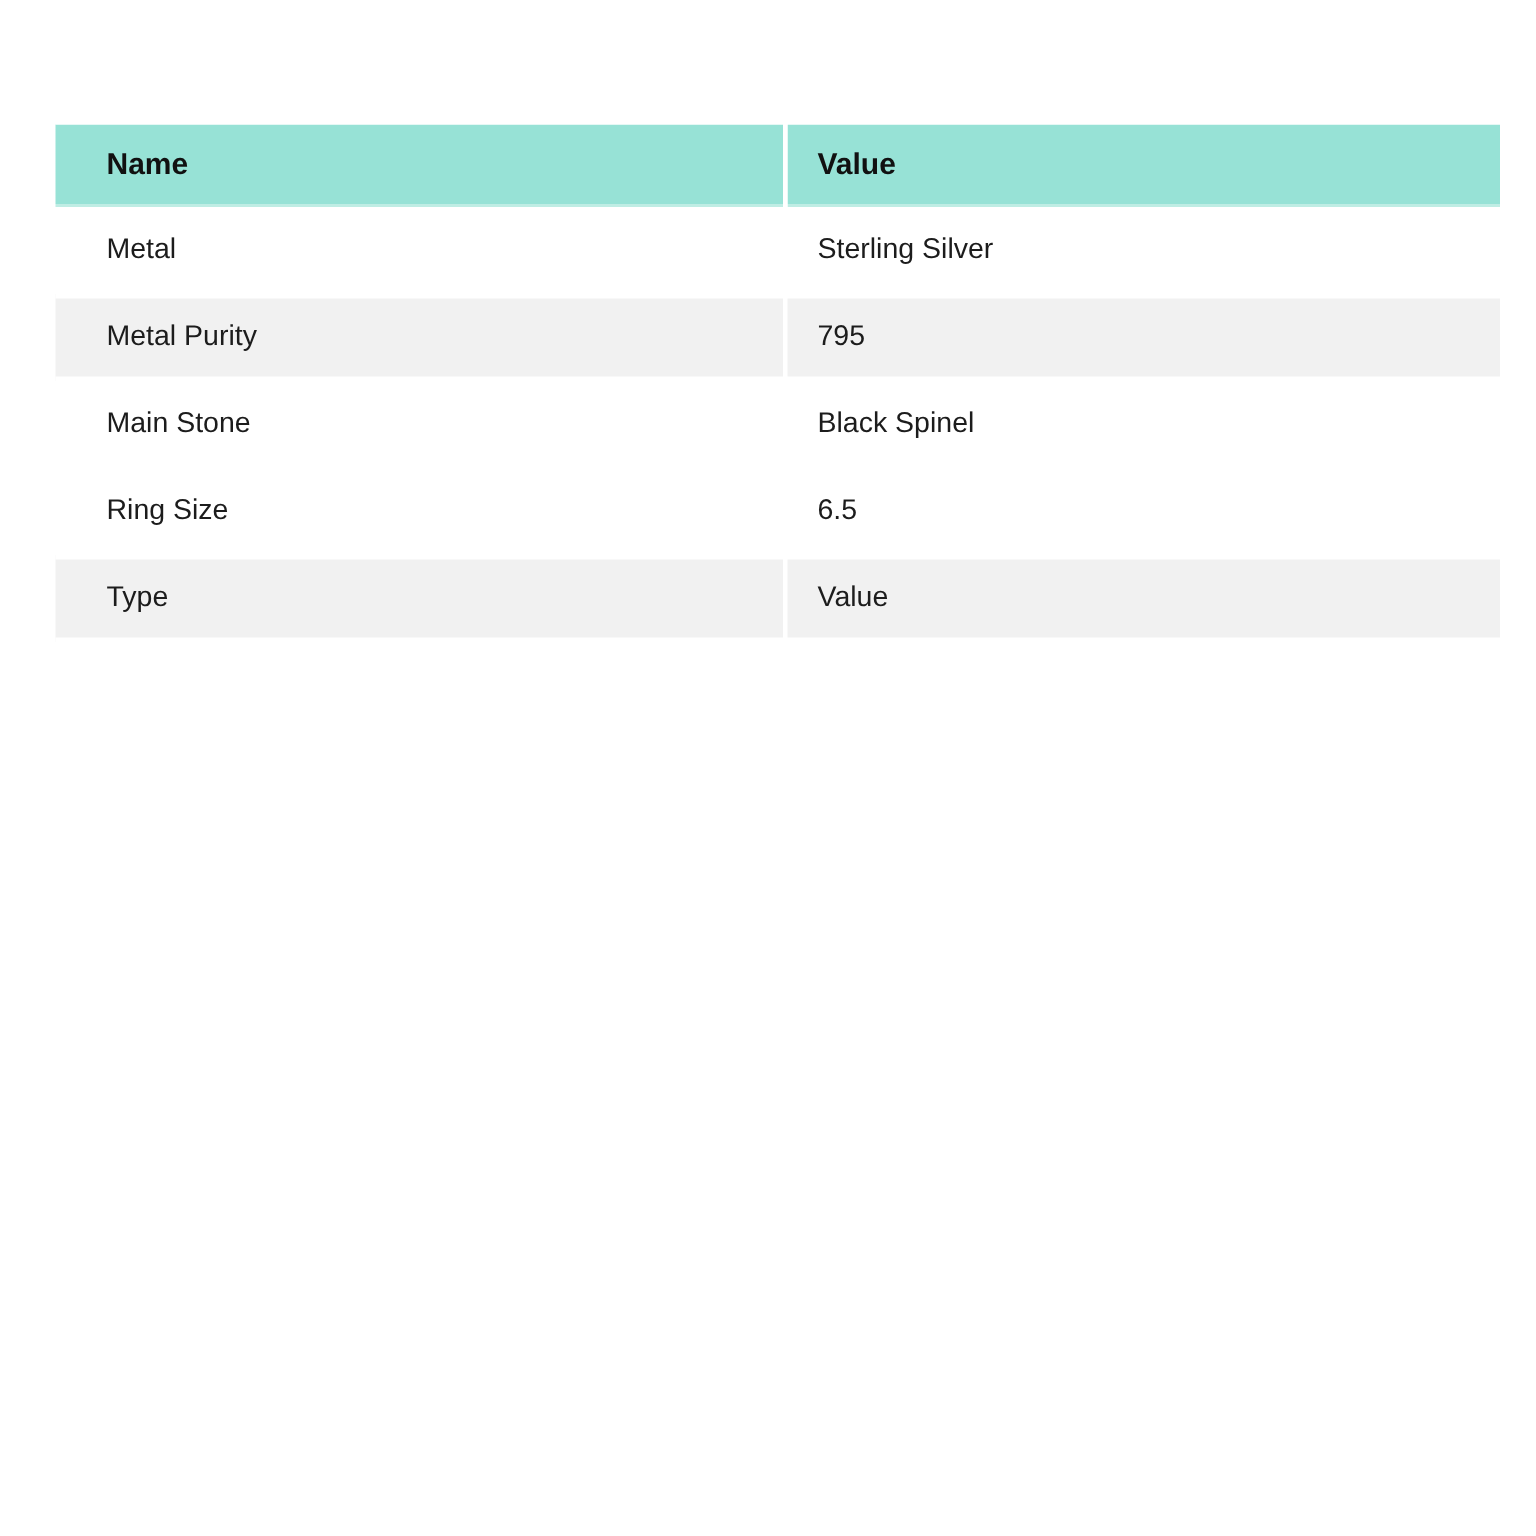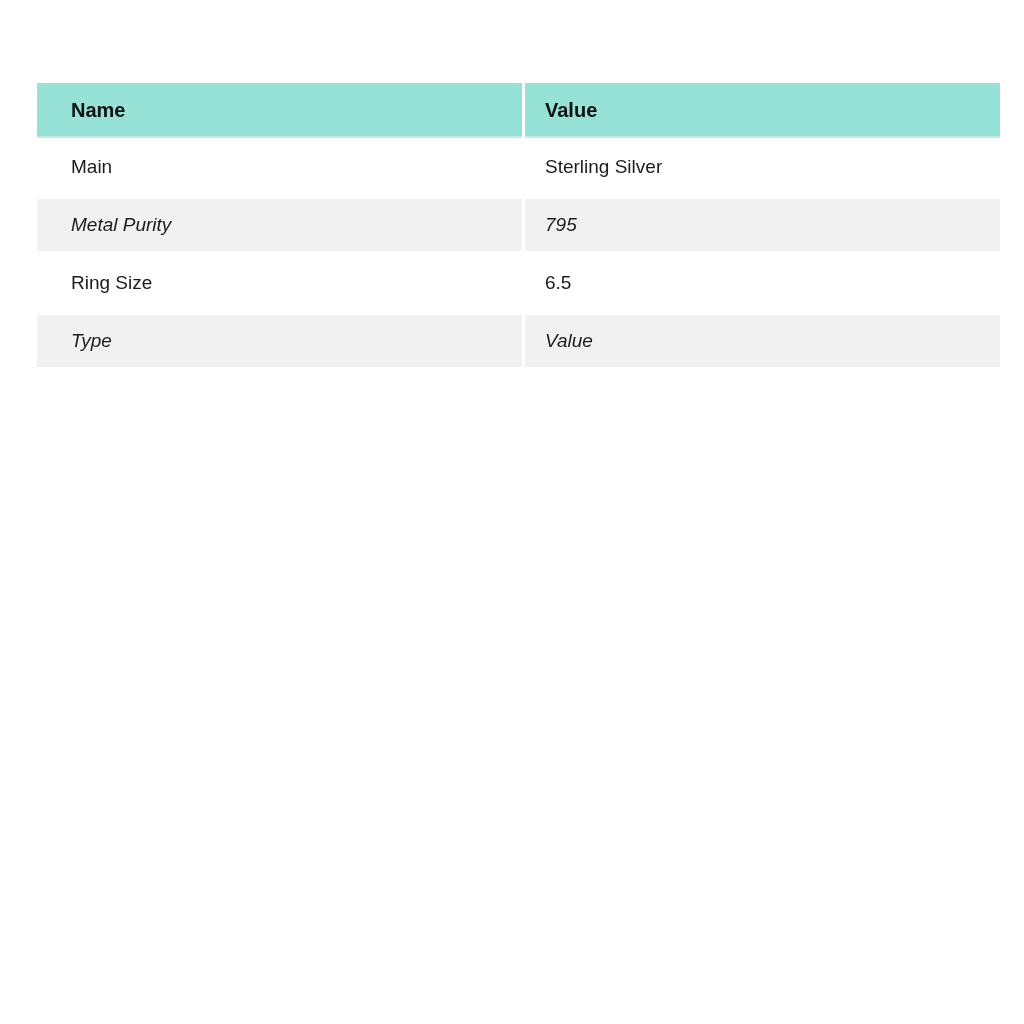--- a/index.html
+++ b/index.html
@@ -54,46 +54,50 @@
       #bfede4 56px,
       #eaf9f5 56px,
       #eaf9f5 58px
     );
   }
   
   .col-name  { padding-left: 34px !important; }
   .col-value { padding-left: 20px !important; border-left: 3px solid #ffffff; }
   
   tr.row-even td { background: var(--row-bg, #ffffff); }
-  tr.row-odd  td { background: var(--row-alt-bg, #f1f1f1); font-style: italic; }
+  tr.row-odd  td { background: var(--row-alt-bg, #f1f1f1); }
 </style>
 </head>
 <body>
 
 <div class="page">
 
   <table class="attributes">
     <colgroup>
       <col style="width:485px">
       <col style="width:478px">
     </colgroup>
     <thead>
       <tr>
         <th class="col-name">Name</th>
         <th class="col-value">Value</th>
       </tr>
     </thead>
     <tbody>
       <tr class="row-even">
-        <td class="col-name">Main</td>
+        <td class="col-name">Metal</td>
         <td class="col-value">Sterling Silver</td>
       </tr>
       <tr class="row-odd">
         <td class="col-name">Metal Purity</td>
         <td class="col-value">795</td>
+      </tr>
+      <tr class="row-even">
+        <td class="col-name">Main Stone</td>
+        <td class="col-value">Black Spinel</td>
       </tr>
       <tr class="row-even">
         <td class="col-name">Ring Size</td>
         <td class="col-value">6.5</td>
       </tr>
       <tr class="row-odd">
         <td class="col-name">Type</td>
         <td class="col-value">Value</td>
       </tr>
     </tbody>

